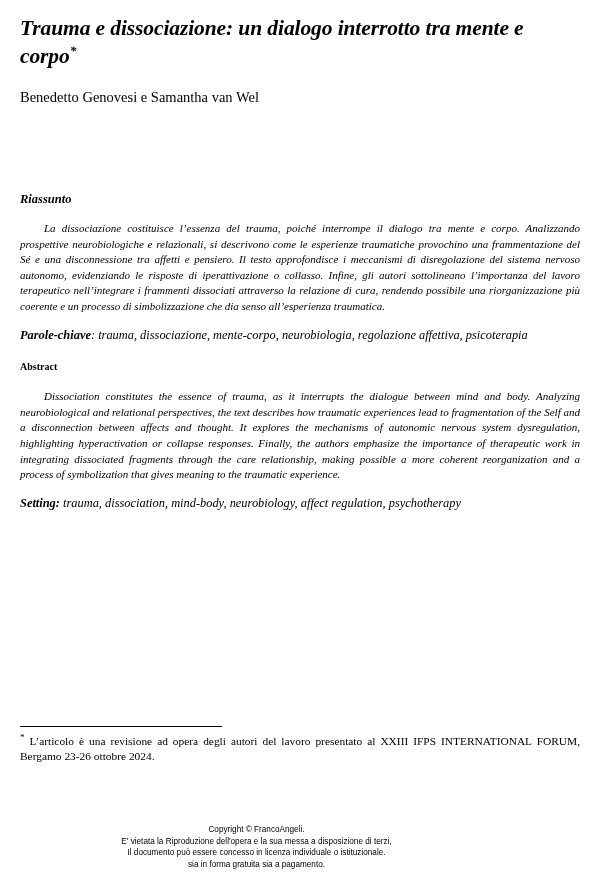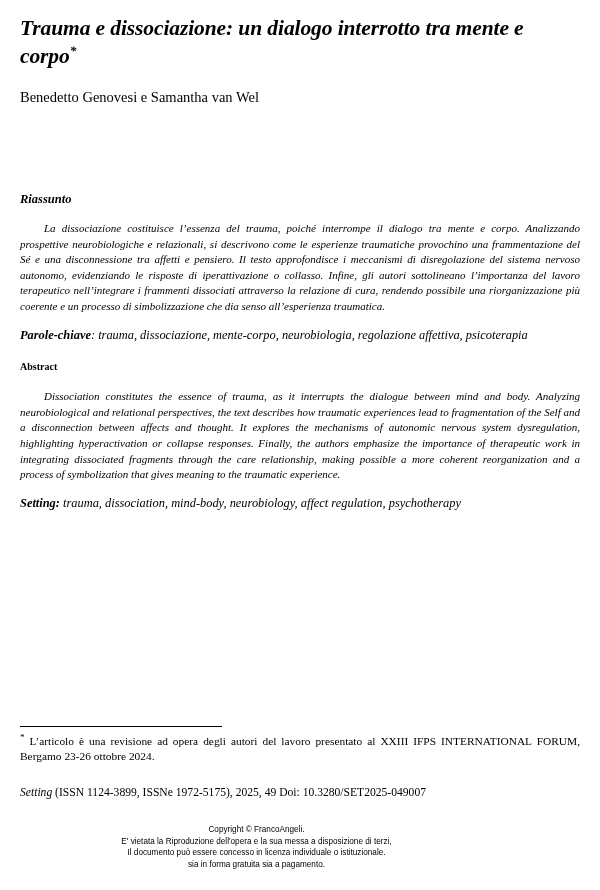--- a/index.html
+++ b/index.html
@@ -177,21 +177,20 @@
 
   <div class="gap-before-en-kw"></div>
 
   <p class="kw-para"><span class="kw-label">Setting:</span><span> </span><span>trauma, dissociation, mind-body, neurobiology, affect regulation, psychotherapy</span></p>
 
 </div>
 
 <div class="footnote-zone">
   <hr class="fn-rule">
   <p class="fn-text"><span class="fn-star">*</span> <span>L’articolo è una revisione ad opera degli autori del lavoro presentato al XXIII IFPS INTERNATIONAL FORUM, Bergamo 23-26 ottobre 2024.</span></p>
-  <p class="journal-line"><span class="jname">Setting</span><span> (ISSN 1124-3899, ISSNe 1972-5175), 2025, 49 Doi: 10.3280/SET2025-049007</span></p>
 </div>
 
 <div class="copyright">
   <div>Copyright © FrancoAngeli.</div>
   <div>E' vietata la Riproduzione dell'opera e la sua messa a disposizione di terzi,</div>
   <div>Il documento può essere concesso in licenza individuale o istituzionale.</div>
   <div>sia in forma gratuita sia a pagamento.</div>
 </div>
 
 </body></html>

